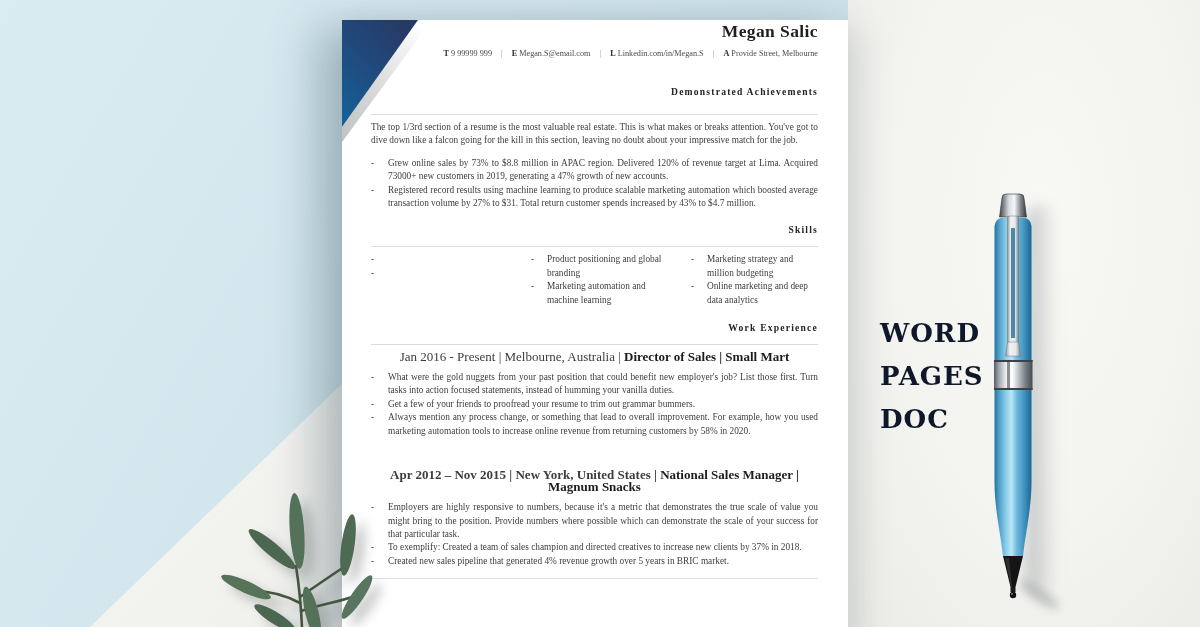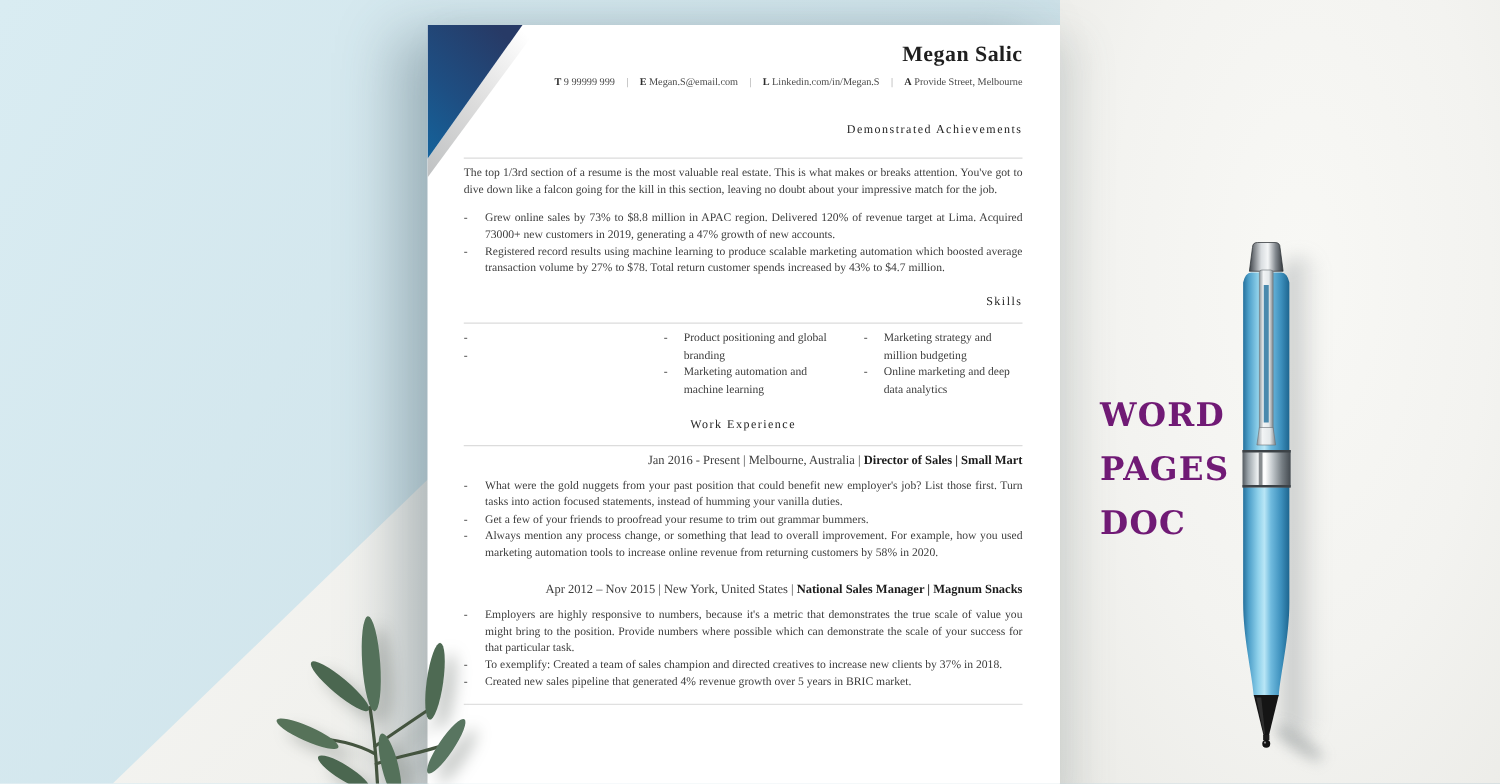--- a/index.html
+++ b/index.html
@@ -18,48 +18,48 @@
     background:linear-gradient(135deg,#f6f6f3 20%,#e9e9e5 90%);
     clip-path:polygon(348px 378px,348px 627px,90px 627px);
   }
   
   .paper{
     position:absolute;left:342px;top:20px;width:506px;height:625px;
     background:#ffffff;
     box-shadow:-26px 8px 42px rgba(62,84,96,0.34), 14px 10px 30px rgba(95,105,110,0.15);
   }
   .corner-decor{position:absolute;left:0;top:0;width:92px;height:132px;}
-  .paper-content{padding:12px 30px 0 29px;color:#3d3d3d;}
+  .paper-content{padding:0 30px 0 29px;color:#3d3d3d;}
   .name{font-size:17.5px;line-height:22px;font-weight:700;letter-spacing:0.4px;
         color:#1f1f1f;text-align:right;margin-bottom:6px;}
   .contact{font-size:8.2px;line-height:12px;text-align:right;color:#4a4a4a;white-space:nowrap;}
   .contact b{color:#2c2c2c;}
   .contact .sep{color:#9a9a9a;padding:0 7px;}
-  .sec-heading{font-size:9.6px;line-height:12px;font-weight:400;letter-spacing:1.2px;
+  .sec-heading{font-size:9.6px;line-height:12px;font-weight:700;letter-spacing:1.2px;
                color:#242424;text-align:right;}
   .h-ach{margin-top:26px;margin-bottom:16px;}
   .h-skills{margin-top:14px;margin-bottom:10px;}
-  .h-work{margin-top:15px;margin-bottom:10px;text-align:center;}
+  .h-work{margin-top:15px;margin-bottom:10px;}
   hr.rule{border:0;border-top:1px solid #dcdcdc;margin:0 0 6px 0;}
   .body-text{font-size:9.3px;line-height:13.4px;}
   .intro{text-align:justify;margin-bottom:9px;}
   .bullet{display:flex;}
   .bullet .dash{width:17px;flex:0 0 17px;}
   .bullet .btext{flex:1;text-align:justify;}
   .skills-grid{display:grid;grid-template-columns:146px 146px 1fr;column-gap:14px;margin-bottom:0;}
   .skill-item{display:flex;font-size:9.3px;line-height:13.4px;}
   .skill-item .dash{width:16px;flex:0 0 16px;}
-  .job-meta{font-size:10px;line-height:12px;text-align:right;color:#3d3d3d;margin-bottom:8px;}
+  .job-meta{font-size:13px;line-height:12px;text-align:center;color:#3d3d3d;margin-bottom:8px;}
   .job-meta b{color:#1c1c1c;}
-  .job2 .job-meta{margin-top:16px;}
+  .job2 .job-meta{margin-top:31px;font-weight:bold;}
   hr.rule-bottom{border:0;border-top:1px solid #e0e0e0;margin:10px 0 0 0;}
   
   .format-list{position:absolute;left:880px;top:319px;}
   .format-item{font-family:"DejaVu Serif", serif;font-weight:700;font-size:26px;
-               line-height:28px;letter-spacing:1px;color:#701a75;margin-bottom:15px;}
+               line-height:28px;letter-spacing:1px;color:#0f172a;margin-bottom:15px;}
   
   .pen-shadow{
     position:absolute;left:1026px;top:205px;width:30px;height:385px;border-radius:15px;
     background:linear-gradient(to right, rgba(105,113,118,0.38), rgba(105,113,118,0));
     filter:blur(7px);
   }
   .pen-tip-shadow{
     position:absolute;left:1016px;top:588px;width:46px;height:13px;border-radius:50%;
     background:rgba(100,108,112,0.35);filter:blur(5px);transform:rotate(35deg);
   }
@@ -114,21 +114,21 @@
 
     <div class="body-text intro">The top 1/3rd section of a resume is the most valuable real estate. This is what makes or breaks attention. You've got to dive down like a falcon going for the kill in this section, leaving no doubt about your impressive match for the job.</div>
 
     <div class="body-text">
       <div class="bullet">
         <span class="dash">-</span>
         <span class="btext">Grew online sales by 73% to $8.8 million in APAC region. Delivered 120% of revenue target at Lima. Acquired 73000+ new customers in 2019, generating a 47% growth of new accounts.</span>
       </div>
       <div class="bullet">
         <span class="dash">-</span>
-        <span class="btext">Registered record results using machine learning to produce scalable marketing automation which boosted average transaction volume by 27% to $78.  Total return customer spends increased by 43% to $4.7 million.</span>
+        <span class="btext">Registered record results using machine learning to produce scalable marketing automation which boosted average transaction volume by 27% to $31.  Total return customer spends increased by 43% to $4.7 million.</span>
       </div>
     </div>
 
     <div class="sec-heading h-skills">Skills</div>
     <hr class="rule">
 
     <div class="skills-grid">
       <div>
         <div class="skill-item">
           <span class="dash">-</span>

